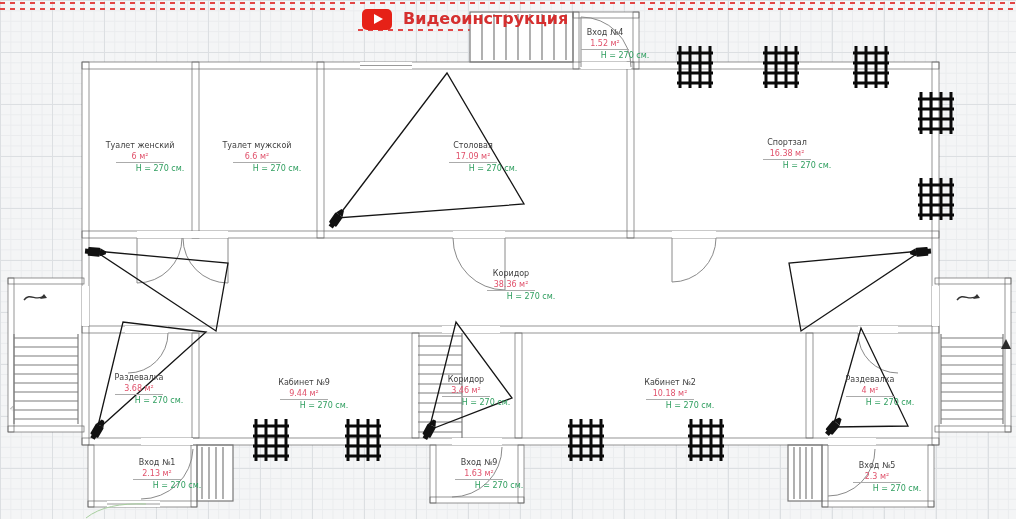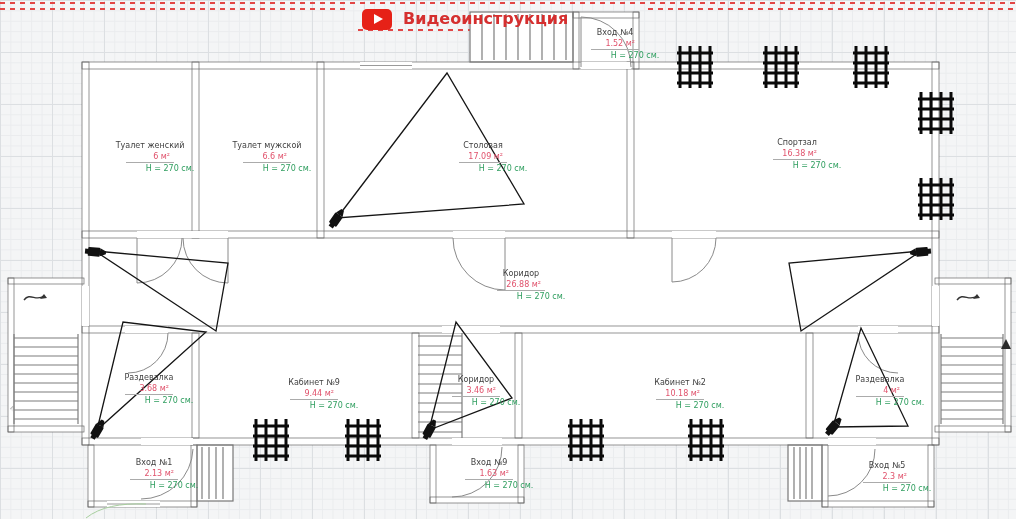--- a/index.html
+++ b/index.html
@@ -15,24 +15,24 @@
     background-size:52px 52px,52px 52px,10.4px 10.4px,10.4px 10.4px;
   }
   .plan-svg{position:absolute;left:0;top:0;}
   .dash{position:absolute;height:2px;
     background:repeating-linear-gradient(90deg,#e24646 0 5px,transparent 5px 10px);}
   .yt-badge{position:absolute;left:362px;top:9px;display:flex;align-items:flex-start;gap:11px;cursor:pointer;}
   .yt-icon{width:30px;height:21px;background:#e62117;border-radius:5px;position:relative;flex:0 0 auto;}
   .yt-icon::after{content:"";position:absolute;left:12px;top:5px;
     border-left:9px solid #fff;border-top:5.5px solid transparent;border-bottom:5.5px solid transparent;}
   .yt-text{font-weight:bold;color:#d52f2f;font-size:16px;white-space:nowrap;}
-  .room-label{position:absolute;width:100px;text-align:center;font-size:8px;line-height:11px;color:#3e3e3e;padding-left:10px;}
+  .room-label{position:absolute;width:100px;text-align:center;font-size:8px;line-height:11px;color:#3e3e3e;}
   .room-label .nm{white-space:nowrap;}
   .room-label .ar{display:inline-block;min-width:40px;color:#e0516b;border-bottom:1px solid #ababab;
-    padding:0 4px;line-height:10px;white-space:nowrap;text-align:right;}
+    padding:0 4px;line-height:10px;white-space:nowrap;}
   .room-label .ht{color:#2f9e5f;line-height:11px;white-space:nowrap;margin-left:40px;}
   .up-arrow{position:absolute;left:1001px;top:339px;width:0;height:0;
     border-left:5px solid transparent;border-right:5px solid transparent;border-bottom:10px solid #2b2b2b;}
 </style>
 </head>
 <body>
 
 <div class="stage">
 
   <div class="dash" style="left:0;top:2px;width:1016px"></div>
@@ -214,21 +214,21 @@
     <div><span class="ar">17.09 м²</span></div>
     <div class="ht">H = 270 см.</div>
   </div>
   <div class="room-label" style="left:737px;top:137px">
     <div class="nm">Спортзал</div>
     <div><span class="ar">16.38 м²</span></div>
     <div class="ht">H = 270 см.</div>
   </div>
   <div class="room-label" style="left:461px;top:268px">
     <div class="nm">Коридор</div>
-    <div><span class="ar">26.88 м²</span></div>
+    <div><span class="ar">38.36 м²</span></div>
     <div class="ht">H = 270 см.</div>
   </div>
   <div class="room-label" style="left:89px;top:372px">
     <div class="nm">Раздевалка</div>
     <div><span class="ar">3.68 м²</span></div>
     <div class="ht">H = 270 см.</div>
   </div>
   <div class="room-label" style="left:254px;top:377px">
     <div class="nm">Кабинет №9</div>
     <div><span class="ar">9.44 м²</span></div>
@@ -242,21 +242,21 @@
   <div class="room-label" style="left:620px;top:377px">
     <div class="nm">Кабинет №2</div>
     <div><span class="ar">10.18 м²</span></div>
     <div class="ht">H = 270 см.</div>
   </div>
   <div class="room-label" style="left:820px;top:374px">
     <div class="nm">Раздевалка</div>
     <div><span class="ar">4 м²</span></div>
     <div class="ht">H = 270 см.</div>
   </div>
-  <div class="room-label" style="left:94px;top:457px">
+  <div class="room-label" style="left:107px;top:457px">
     <div class="nm">Вход №1</div>
     <div><span class="ar">2.13 м²</span></div>
     <div class="ht">H = 270 см.</div>
   </div>
   <div class="room-label" style="left:429px;top:457px">
     <div class="nm">Вход №9</div>
     <div><span class="ar">1.63 м²</span></div>
     <div class="ht">H = 270 см.</div>
   </div>
   <div class="room-label" style="left:827px;top:460px">

